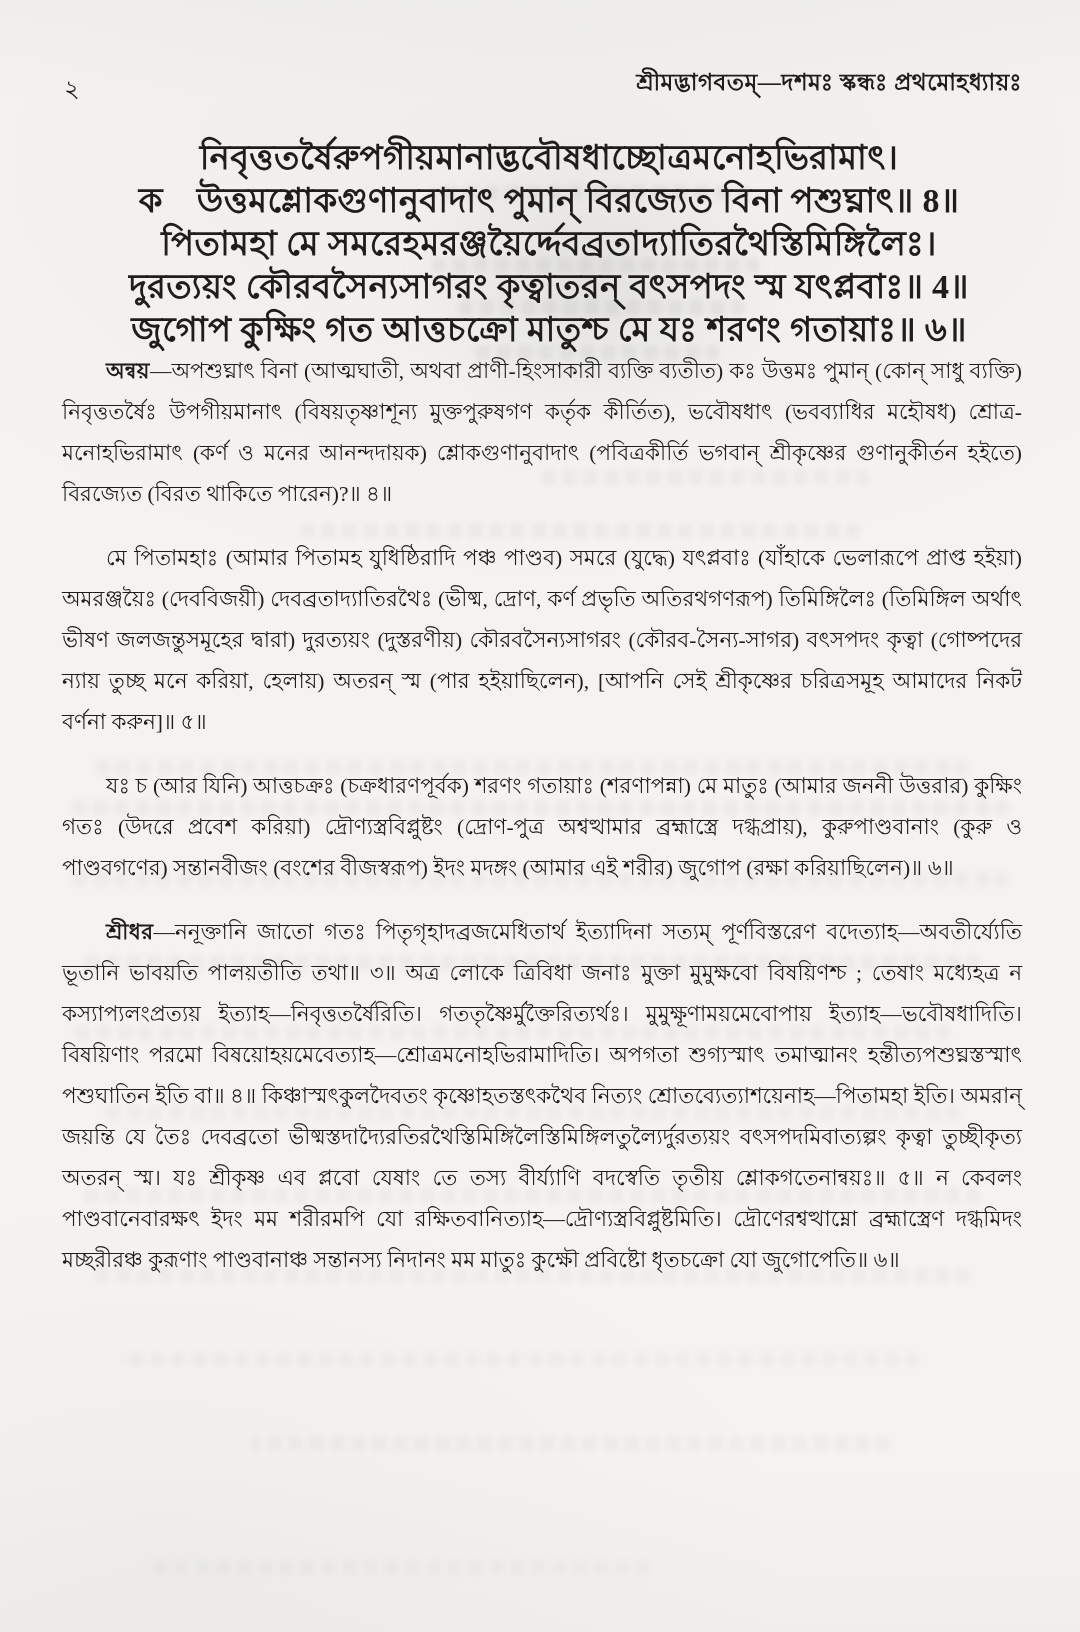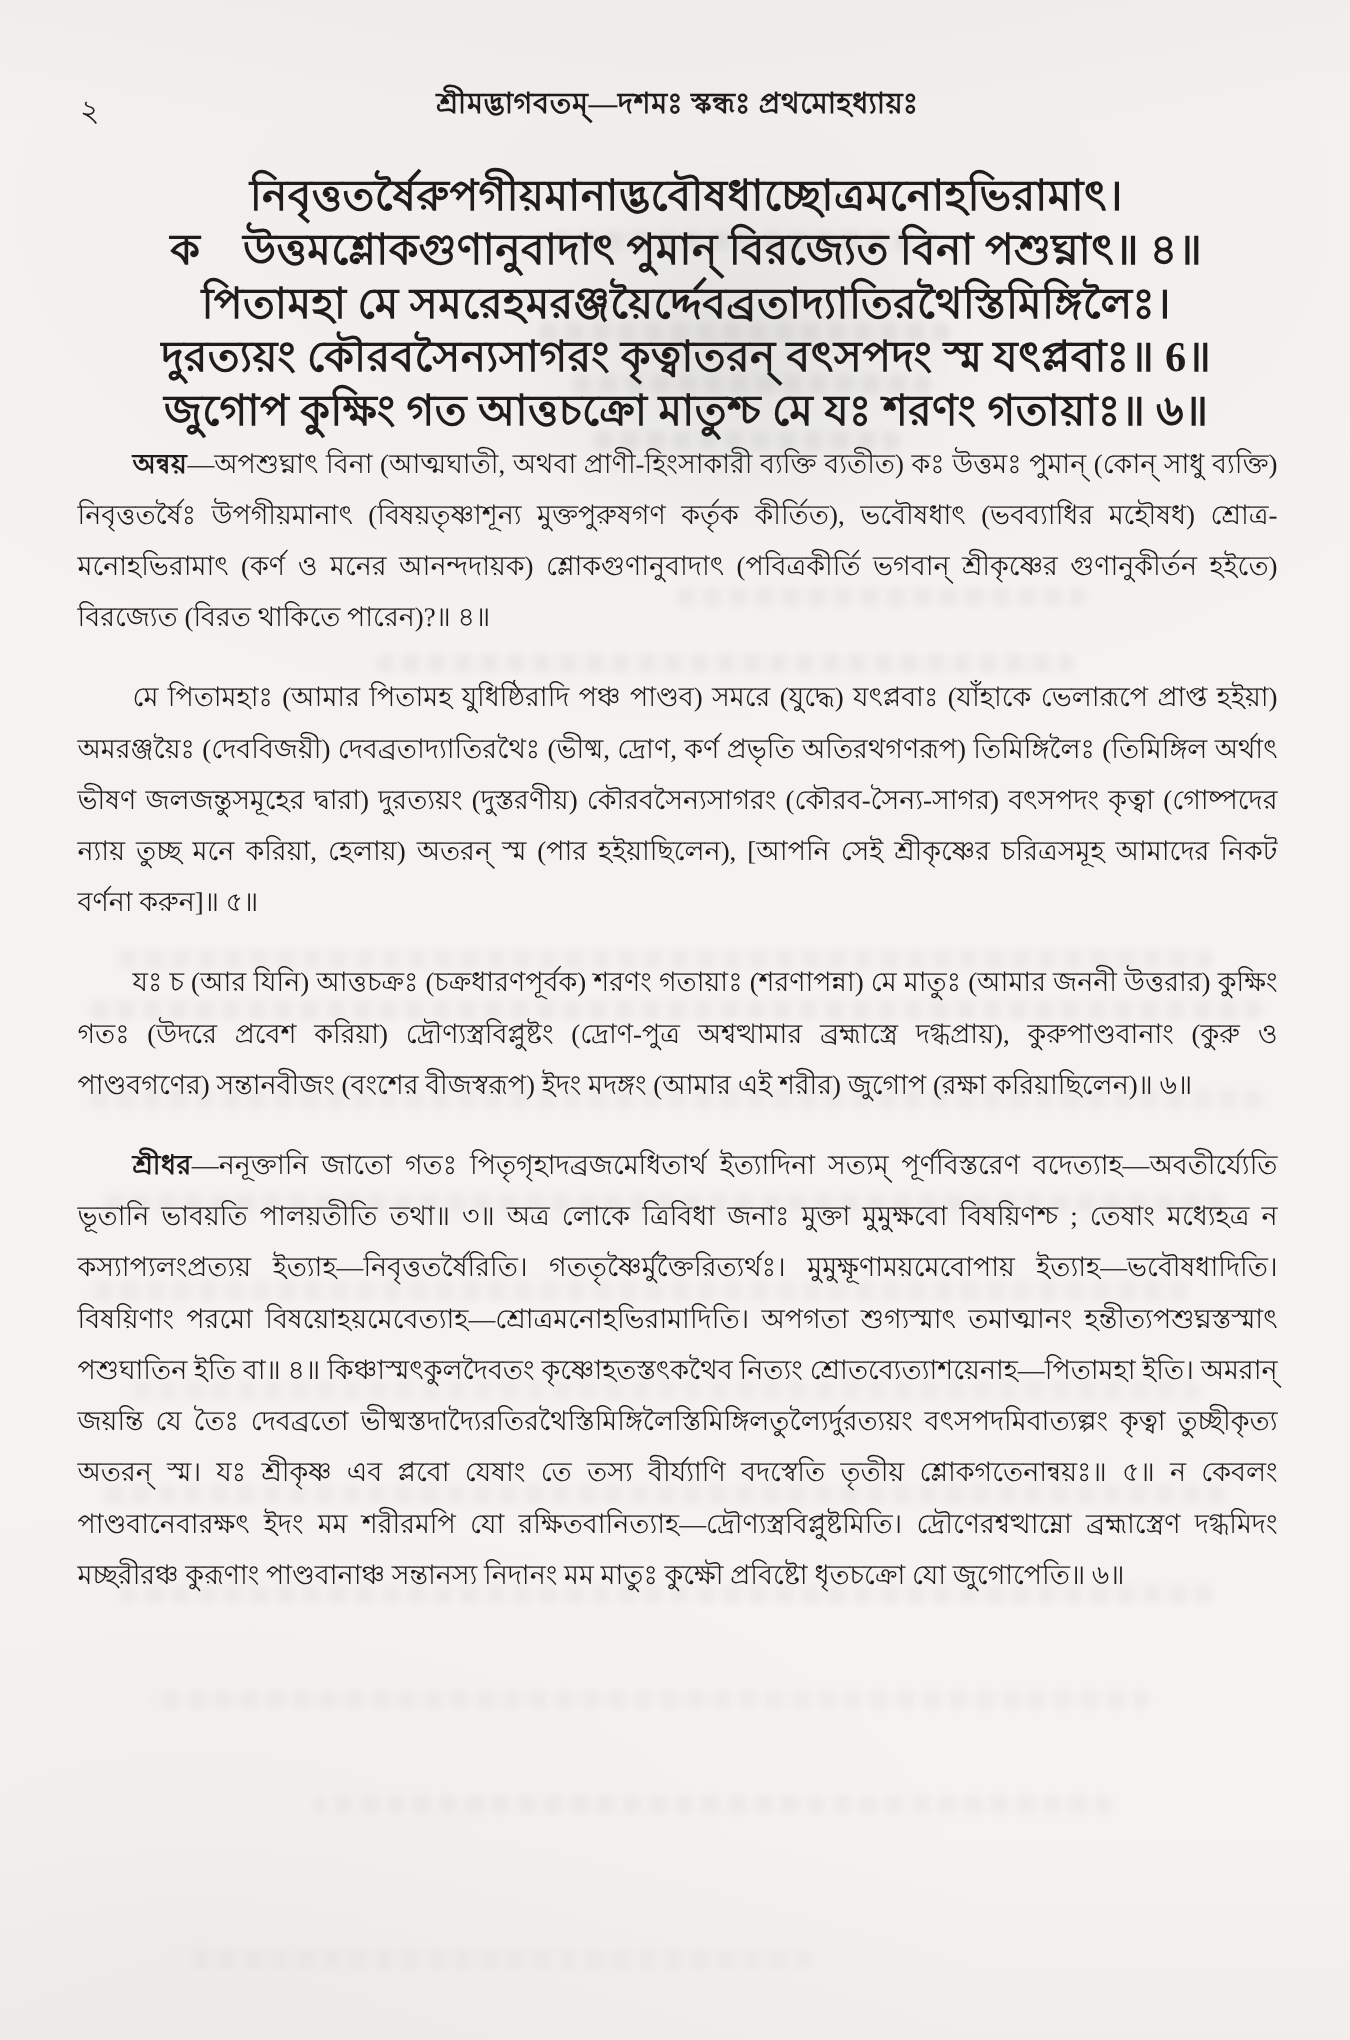--- a/index.html
+++ b/index.html
@@ -39,21 +39,21 @@
     position:absolute;inset:0;
     padding:64px 58px 0 62px;
     box-sizing:border-box;
   }
   .page-head{position:relative;height:44px;}
   .page-num{
     position:absolute;left:2px;top:6px;
     font-size:24px;
   }
   .page-title{
-    text-align:center;
+    text-align:right;
     font-size:23px;
     font-weight:bold;
     letter-spacing:.5px;
   }
   .verse-block{
     margin-top:28px;
     text-align:center;
     font-size:34px;
     font-weight:600;
     line-height:43px;
@@ -97,23 +97,23 @@
 
 <div class="page-inner">
 
   <div class="page-head">
     <span class="page-num">২</span>
     <div class="page-title">শ্রীমদ্ভাগবতম্—দশমঃ স্কন্ধঃ প্রথমোহধ্যায়ঃ</div>
   </div>
 
   <div class="verse-block">
     <div class="verse-line"><span>নিবৃত্ততর্ষৈরুপগীয়মানাদ্ভবৌষধাচ্ছোত্রমনোহভিরামাৎ।</span></div>
-    <div class="verse-line"><span class="marginal">ক</span><span>উত্তমশ্লোকগুণানুবাদাৎ   পুমান্ বিরজ্যেত বিনা পশুঘ্নাৎ॥ ৪॥</span></div>
+    <div class="verse-line"><span class="marginal">ক</span><span>উত্তমশ্লোকগুণানুবাদাৎ   পুমান্ বিরজ্যেত বিনা পশুঘ্নাৎ॥ 8॥</span></div>
     <div class="verse-line"><span>পিতামহা মে সমরেহমরঞ্জয়ৈর্দ্দেবব্রতাদ্যাতিরথৈস্তিমিঙ্গিলৈঃ।</span></div>
-    <div class="verse-line"><span>দুরত্যয়ং কৌরবসৈন্যসাগরং কৃত্বাতরন্ বৎসপদং স্ম যৎপ্লবাঃ॥ 6॥</span></div>
+    <div class="verse-line"><span>দুরত্যয়ং কৌরবসৈন্যসাগরং কৃত্বাতরন্ বৎসপদং স্ম যৎপ্লবাঃ॥ 4॥</span></div>
     <div class="verse-line"><span>জুগোপ কুক্ষিং গত আত্তচক্রো মাতুশ্চ মে যঃ শরণং গতায়াঃ॥ ৬॥</span></div>
   </div>
 
   <div class="body-copy">
     <p class="body-para"><b class="lead">অন্বয়</b><span>—অপশুঘ্নাৎ বিনা (আত্মঘাতী, অথবা প্রাণী-হিংসাকারী ব্যক্তি ব্যতীত) কঃ উত্তমঃ পুমান্ (কোন্ সাধু ব্যক্তি) নিবৃত্ততর্ষৈঃ উপগীয়মানাৎ (বিষয়তৃষ্ণাশূন্য মুক্তপুরুষগণ কর্তৃক কীর্তিত), ভবৌষধাৎ (ভবব্যাধির মহৌষধ) শ্রোত্র-মনোহভিরামাৎ (কর্ণ ও মনের আনন্দদায়ক) শ্লোকগুণানুবাদাৎ (পবিত্রকীর্তি ভগবান্ শ্রীকৃষ্ণের গুণানুকীর্তন হইতে) বিরজ্যেত (বিরত থাকিতে পারেন)?॥ ৪॥</span></p>
     <p class="body-para"><b class="lead"></b><span>মে পিতামহাঃ (আমার পিতামহ যুধিষ্ঠিরাদি পঞ্চ পাণ্ডব) সমরে (যুদ্ধে) যৎপ্লবাঃ (যাঁহাকে ভেলারূপে প্রাপ্ত হইয়া) অমরঞ্জয়ৈঃ (দেববিজয়ী) দেবব্রতাদ্যাতিরথৈঃ (ভীষ্ম, দ্রোণ, কর্ণ প্রভৃতি অতিরথগণরূপ) তিমিঙ্গিলৈঃ (তিমিঙ্গিল অর্থাৎ ভীষণ জলজন্তুসমূহের দ্বারা) দুরত্যয়ং (দুস্তরণীয়) কৌরবসৈন্যসাগরং (কৌরব-সৈন্য-সাগর) বৎসপদং কৃত্বা (গোষ্পদের ন্যায় তুচ্ছ মনে করিয়া, হেলায়) অতরন্ স্ম (পার হইয়াছিলেন), [আপনি সেই শ্রীকৃষ্ণের চরিত্রসমূহ আমাদের নিকট বর্ণনা করুন]॥ ৫॥</span></p>
     <p class="body-para"><b class="lead"></b><span>যঃ চ (আর যিনি) আত্তচক্রঃ (চক্রধারণপূর্বক) শরণং গতায়াঃ (শরণাপন্না) মে মাতুঃ (আমার জননী উত্তরার) কুক্ষিং গতঃ (উদরে প্রবেশ করিয়া) দ্রৌণ্যস্ত্রবিপ্লুষ্টং (দ্রোণ-পুত্র অশ্বত্থামার ব্রহ্মাস্ত্রে দগ্ধপ্রায়), কুরুপাণ্ডবানাং (কুরু ও পাণ্ডবগণের) সন্তানবীজং (বংশের বীজস্বরূপ) ইদং মদঙ্গং (আমার এই শরীর) জুগোপ (রক্ষা করিয়াছিলেন)॥ ৬॥</span></p>
     <p class="body-para"><b class="lead">শ্রীধর</b><span>—ননূক্তানি জাতো গতঃ পিতৃগৃহাদব্রজমেধিতার্থ ইত্যাদিনা  সত্যম্ পূর্ণবিস্তরেণ বদেত্যাহ—অবতীর্য্যেতি ভূতানি ভাবয়তি পালয়তীতি তথা॥ ৩॥ অত্র লোকে ত্রিবিধা জনাঃ মুক্তা মুমুক্ষবো বিষয়িণশ্চ ; তেষাং মধ্যেহত্র ন কস্যাপ্যলংপ্রত্যয় ইত্যাহ—নিবৃত্ততর্ষৈরিতি। গততৃষ্ণৈর্মুক্তৈরিত্যর্থঃ। মুমুক্ষূণাময়মেবোপায় ইত্যাহ—ভবৌষধাদিতি। বিষয়িণাং পরমো বিষয়োহয়মেবেত্যাহ—শ্রোত্রমনোহভিরামাদিতি। অপগতা শুগ্যস্মাৎ তমাত্মানং হন্তীত্যপশুঘ্নস্তস্মাৎ পশুঘাতিন ইতি বা॥ ৪॥ কিঞ্চাস্মৎকুলদৈবতং কৃষ্ণোহতস্তৎকথৈব নিত্যং শ্রোতব্যেত্যাশয়েনাহ—পিতামহা ইতি। অমরান্ জয়ন্তি যে তৈঃ দেবব্রতো ভীষ্মস্তদাদ্যৈরতিরথৈস্তিমিঙ্গিলৈস্তিমিঙ্গিলতুল্যৈর্দুরত্যয়ং বৎসপদমিবাত্যল্পং কৃত্বা তুচ্ছীকৃত্য অতরন্ স্ম। যঃ শ্রীকৃষ্ণ এব প্লবো যেষাং তে তস্য বীর্য্যাণি বদস্বেতি তৃতীয় শ্লোকগতেনান্বয়ঃ॥ ৫॥ ন কেবলং পাণ্ডবানেবারক্ষৎ ইদং মম শরীরমপি যো রক্ষিতবানিত্যাহ—দ্রৌণ্যস্ত্রবিপ্লুষ্টমিতি। দ্রৌণেরশ্বত্থাম্নো ব্রহ্মাস্ত্রেণ দগ্ধমিদং মচ্ছরীরঞ্চ কুরূণাং পাণ্ডবানাঞ্চ সন্তানস্য নিদানং মম মাতুঃ কুক্ষৌ প্রবিষ্টো ধৃতচক্রো যো জুগোপেতি॥ ৬॥</span></p>
   </div>
 

